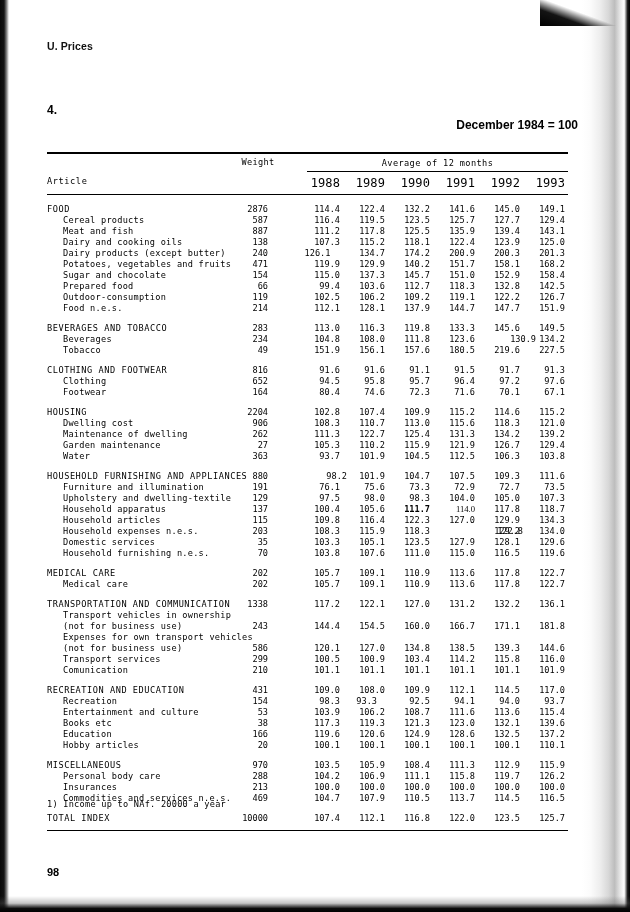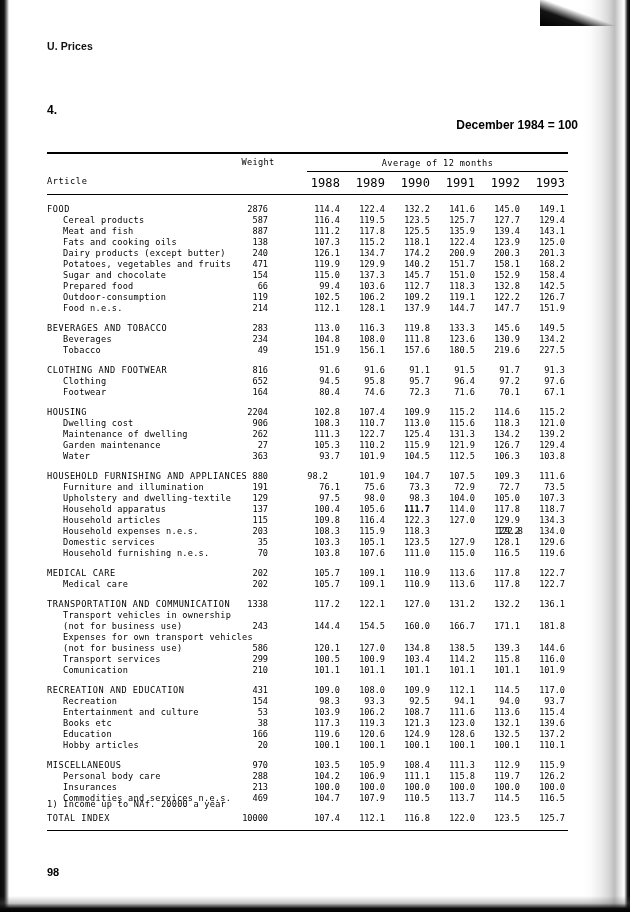--- a/index.html
+++ b/index.html
@@ -295,33 +295,33 @@
             <span class="lbl">Meat and fish</span>
             <span class="wt">887</span>
             <span class="v" style="left: 248px;">111.2</span>
             <span class="v" style="left: 293px;">117.8</span>
             <span class="v" style="left: 338px;">125.5</span>
             <span class="v" style="left: 383px;">135.9</span>
             <span class="v" style="left: 428px;">139.4</span>
             <span class="v" style="left: 473px;">143.1</span>
           </div>
           <div class="row sub">
-            <span class="lbl">Fats and cooking oils</span>
+            <span class="lbl">Dairy and cooking oils</span>
             <span class="wt">138</span>
             <span class="v" style="left: 248px;">107.3</span>
             <span class="v" style="left: 293px;">115.2</span>
             <span class="v" style="left: 338px;">118.1</span>
             <span class="v" style="left: 383px;">122.4</span>
             <span class="v" style="left: 428px;">123.9</span>
             <span class="v" style="left: 473px;">125.0</span>
           </div>
           <div class="row sub">
             <span class="lbl">Dairy products (except butter)</span>
             <span class="wt">240</span>
-            <span class="v" style="left: 248px;">126.1</span>
+            <span class="v" style="left: 248px; text-align: center;">126.1</span>
             <span class="v" style="left: 293px;">134.7</span>
             <span class="v" style="left: 338px;">174.2</span>
             <span class="v" style="left: 383px;">200.9</span>
             <span class="v" style="left: 428px;">200.3</span>
             <span class="v" style="left: 473px;">201.3</span>
           </div>
           <div class="row sub">
             <span class="lbl">Potatoes, vegetables and fruits</span>
             <span class="wt">471</span>
             <span class="v" style="left: 248px;">119.9</span>
@@ -383,21 +383,21 @@
             <span class="v" style="left: 428px;">145.6</span>
             <span class="v" style="left: 473px;">149.5</span>
           </div>
           <div class="row sub">
             <span class="lbl">Beverages</span>
             <span class="wt">234</span>
             <span class="v" style="left: 248px;">104.8</span>
             <span class="v" style="left: 293px;">108.0</span>
             <span class="v" style="left: 338px;">111.8</span>
             <span class="v" style="left: 383px;">123.6</span>
-            <span class="v" style="left: 428px;">130.9</span>
+            <span class="v" style="left: 444px;">130.9</span>
             <span class="v" style="left: 473px;">134.2</span>
           </div>
           <div class="row sub">
             <span class="lbl">Tobacco</span>
             <span class="wt">49</span>
             <span class="v" style="left: 248px;">151.9</span>
             <span class="v" style="left: 293px;">156.1</span>
             <span class="v" style="left: 338px; text-align: right;">157.6</span>
             <span class="v" style="left: 383px;">180.5</span>
             <span class="v" style="left: 428px;">219.6</span>
@@ -485,21 +485,21 @@
             <span class="v" style="left: 338px;">104.5</span>
             <span class="v" style="left: 383px;">112.5</span>
             <span class="v" style="left: 428px;">106.3</span>
             <span class="v" style="left: 473px;">103.8</span>
           </div>
         </div>
         <div class="group">
           <div class="row head-row">
             <span class="lbl">HOUSEHOLD FURNISHING AND APPLIANCES</span>
             <span class="wt">880</span>
-            <span class="v" style="left: 236px;">98.2</span>
+            <span class="v" style="left: 255px;">98.2</span>
             <span class="v" style="left: 293px;">101.9</span>
             <span class="v" style="left: 338px;">104.7</span>
             <span class="v" style="left: 383px;">107.5</span>
             <span class="v" style="left: 428px;">109.3</span>
             <span class="v" style="left: 473px;">111.6</span>
           </div>
           <div class="row sub">
             <span class="lbl">Furniture and illumination</span>
             <span class="wt">191</span>
             <span class="v" style="left: 248px;">76.1</span>
@@ -518,21 +518,21 @@
             <span class="v" style="left: 383px;">104.0</span>
             <span class="v" style="left: 428px;">105.0</span>
             <span class="v" style="left: 473px;">107.3</span>
           </div>
           <div class="row sub">
             <span class="lbl">Household apparatus</span>
             <span class="wt">137</span>
             <span class="v" style="left: 248px;">100.4</span>
             <span class="v" style="left: 293px;">105.6</span>
             <span class="v" style="left: 338px; font-weight: bold;">111.7</span>
-            <span class="v" style="left: 383px;">114.0</span>
+            <span class="v" style="left: 383px; font-family: Liberation Serif, serif;">114.0</span>
             <span class="v" style="left: 428px;">117.8</span>
             <span class="v" style="left: 473px;">118.7</span>
           </div>
           <div class="row sub">
             <span class="lbl">Household articles</span>
             <span class="wt">115</span>
             <span class="v" style="left: 248px;">109.8</span>
             <span class="v" style="left: 293px;">116.4</span>
             <span class="v" style="left: 338px;">122.3</span>
             <span class="v" style="left: 383px;">127.0</span>
@@ -658,21 +658,21 @@
             <span class="v" style="left: 293px;">108.0</span>
             <span class="v" style="left: 338px;">109.9</span>
             <span class="v" style="left: 383px;">112.1</span>
             <span class="v" style="left: 428px;">114.5</span>
             <span class="v" style="left: 473px;">117.0</span>
           </div>
           <div class="row sub">
             <span class="lbl">Recreation</span>
             <span class="wt">154</span>
             <span class="v" style="left: 248px;">98.3</span>
-            <span class="v" style="left: 293px;">93.3</span>
+            <span class="v" style="left: 277px; padding-left: 8px;">93.3</span>
             <span class="v" style="left: 338px;">92.5</span>
             <span class="v" style="left: 383px;">94.1</span>
             <span class="v" style="left: 428px;">94.0</span>
             <span class="v" style="left: 473px;">93.7</span>
           </div>
           <div class="row sub">
             <span class="lbl">Entertainment and culture</span>
             <span class="wt">53</span>
             <span class="v" style="left: 248px;">103.9</span>
             <span class="v" style="left: 293px;">106.2</span>

